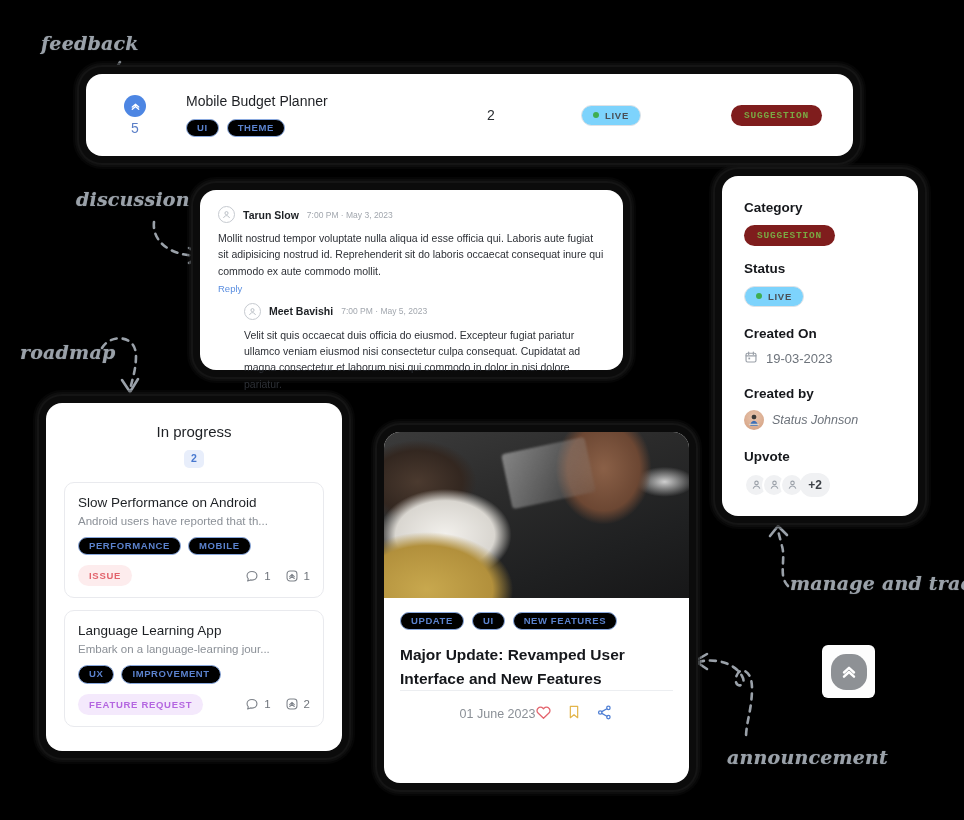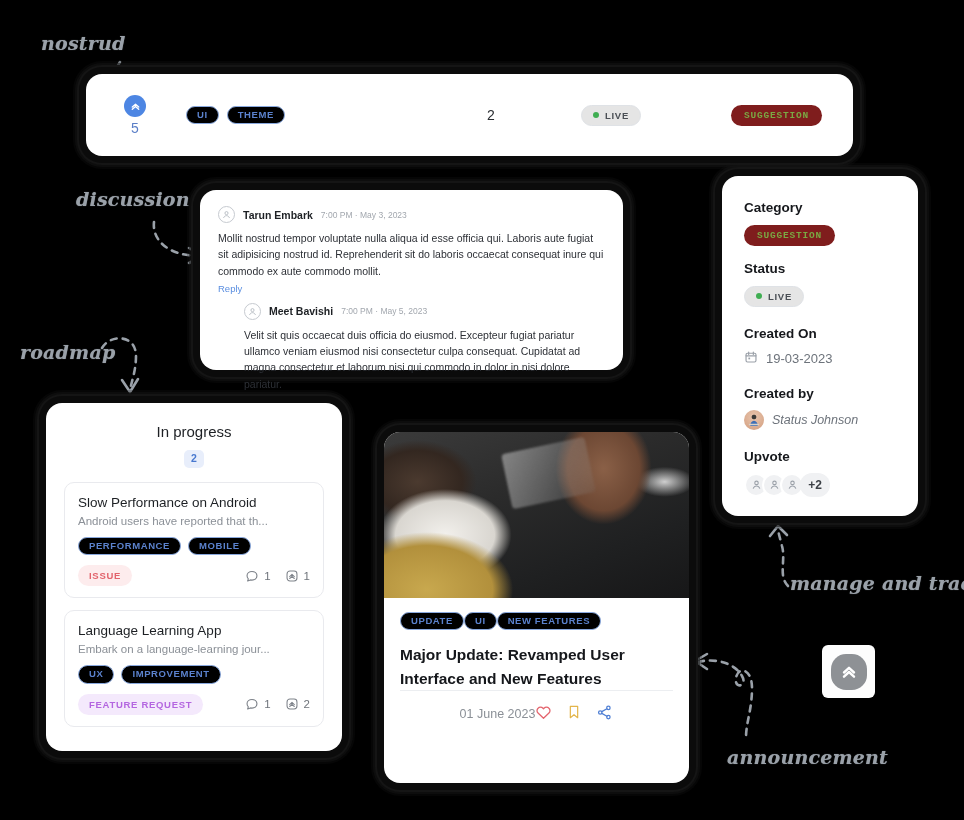--- a/index.html
+++ b/index.html
@@ -55,21 +55,21 @@
   .tag-row { display:flex; gap:8px; }
   .tag {
     border:1px solid #8aa9de; color:#5b82cd; background:#000000;
     border-radius: 999px; font-size:9.5px; font-weight:700; letter-spacing:.6px;
     padding: 3px 10px; line-height:1.1; text-transform:uppercase;
   }
   .fb-count { flex: 0 0 180px; text-align:center; font-size:14px; color:#2a2d31; }
   .fb-status { flex: 0 0 150px; display:flex; }
   .pill-live {
     display:inline-flex; align-items:center; gap:6px;
-    border:1px solid #dfe2e6; background:#e5e5e5; border-radius:999px;
+    border:1px solid #dfe2e6; background:#7dd3fc; border-radius:999px;
     padding: 4px 11px; font-size:9.5px; font-weight:700; letter-spacing:.7px; color:#4a4f55;
   }
   .dot-green { width:6px; height:6px; border-radius:50%; background:#3fae52; display:inline-block; }
   .fb-cat { flex:1; display:flex; justify-content:flex-start; }
   .pill-suggestion {
     background:#7f1d1d; color:#7aa843; border-radius:999px;
     padding:5px 13px; font-size:9.5px; font-weight:700; letter-spacing:.8px;font-family:Liberation Mono, monospace;
   }
 
   
@@ -149,21 +149,21 @@
       linear-gradient(160deg, #3b3b3b 0%, #2b2b2b 38%, #1f2021 72%, #171718 100%);
     position:relative;
   }
   .ann-img::after{
     content:"";
     position:absolute; left:40%; top:8%; width:28%; height:34%;
     background: linear-gradient(120deg, rgba(200,200,200,.55), rgba(120,120,120,.15));
     border-radius: 4px; transform: rotate(-12deg); filter: blur(1px);
   }
   .ann-body { padding: 14px 16px 0; }
-  .ann-tags { display:flex; margin-bottom:13px; }
+  .ann-tags { display:flex; gap:8px; margin-bottom:13px; }
   .ann-title { font-size:15.5px; font-weight:700; color:#15171b; line-height:1.5; }
   .ann-foot {
     border-top:1px solid #eceef1; margin: 0 16px; padding: 13px 0 0;
     display:flex; align-items:center; justify-content:center;
   }
   .ann-date { font-size:12.5px; color:#8b9097; }
   .ann-actions { display:flex; align-items:center; gap:14px; }
 
   
   #logo-mark {
@@ -175,21 +175,21 @@
     width:36px; height:36px; background:#8e9195;
     border-radius: 42% / 42%;
     display:flex; align-items:center; justify-content:center;
   }
 </style>
 </head>
 <body>
 
 <div class="stage">
 
-  <div class="note" style="left:41px; top:32px;">nostrud</div>
+  <div class="note" style="left:41px; top:32px;">feedback</div>
   <svg class="arrow" style="left:96px; top:58px;" width="70" height="72" viewBox="0 0 70 72">
     <path d="M24 4 C14 20, 12 40, 30 58" fill="none" stroke="#9aa1a9" stroke-width="2.6" stroke-dasharray="6 6" stroke-linecap="round"></path>
     <path d="M22 49 L31 60 L19 62" fill="none" stroke="#9aa1a9" stroke-width="2.6" stroke-linecap="round" stroke-linejoin="round"></path>
   </svg>
 
   <div class="note" style="left:76px; top:188px;">discussion</div>
   <svg class="arrow" style="left:142px; top:218px;" width="72" height="48" viewBox="0 0 72 48">
     <path d="M12 4 C10 22, 26 38, 58 38" fill="none" stroke="#9aa1a9" stroke-width="2.6" stroke-dasharray="6 6" stroke-linecap="round"></path>
     <path d="M47 30 L60 38 L47 45" fill="none" stroke="#9aa1a9" stroke-width="2.6" stroke-linecap="round" stroke-linejoin="round"></path>
   </svg>
@@ -219,20 +219,21 @@
         <span class="vote-circle">
           <svg width="11" height="11" viewBox="0 0 24 24" fill="none" stroke="#ffffff" stroke-width="3" stroke-linecap="round" stroke-linejoin="round">
             <polyline points="5,13 12,7 19,13"></polyline>
               <polyline points="5,18 12,12 19,18"></polyline>
           </svg>
         </span>
         <span class="vote-count">5</span>
       </div>
 
       <div class="fb-main">
+        <div class="fb-title">Mobile Budget Planner</div>
         <div class="tag-row">
           <span class="tag">UI</span>
           <span class="tag">THEME</span>
         </div>
       </div>
 
       <div class="fb-count">2</div>
 
       <div class="fb-status">
         <span class="pill-live">
@@ -251,21 +252,21 @@
   <div class="card" id="discussion-card">
 
     <div>
       <div class="cmt-head">
         <span class="av-ring">
           <svg width="11" height="11" viewBox="0 0 24 24" fill="none" stroke="#b6bbc2" stroke-width="2">
             <circle cx="12" cy="9" r="3.4"></circle>
               <path d="M5.5 19.5c1.4-3.4 4-5 6.5-5s5.1 1.6 6.5 5"></path>
           </svg>
         </span>
-        <span class="cmt-name">Tarun Embark</span>
+        <span class="cmt-name">Tarun Slow</span>
         <span class="cmt-time">7:00 PM · May 3, 2023</span>
       </div>
       <div class="cmt-body">Mollit nostrud tempor voluptate nulla aliqua id esse officia qui. Laboris aute fugiat sit adipisicing nostrud id. Reprehenderit sit do laboris occaecat consequat inure qui commodo ex aute commodo mollit.</div>
       <div class="cmt-reply">Reply</div>
     </div>
 
     <div class="cmt-nested">
       <div class="cmt-head">
         <span class="av-ring">
           <svg width="11" height="11" viewBox="0 0 24 24" fill="none" stroke="#b6bbc2" stroke-width="2">

